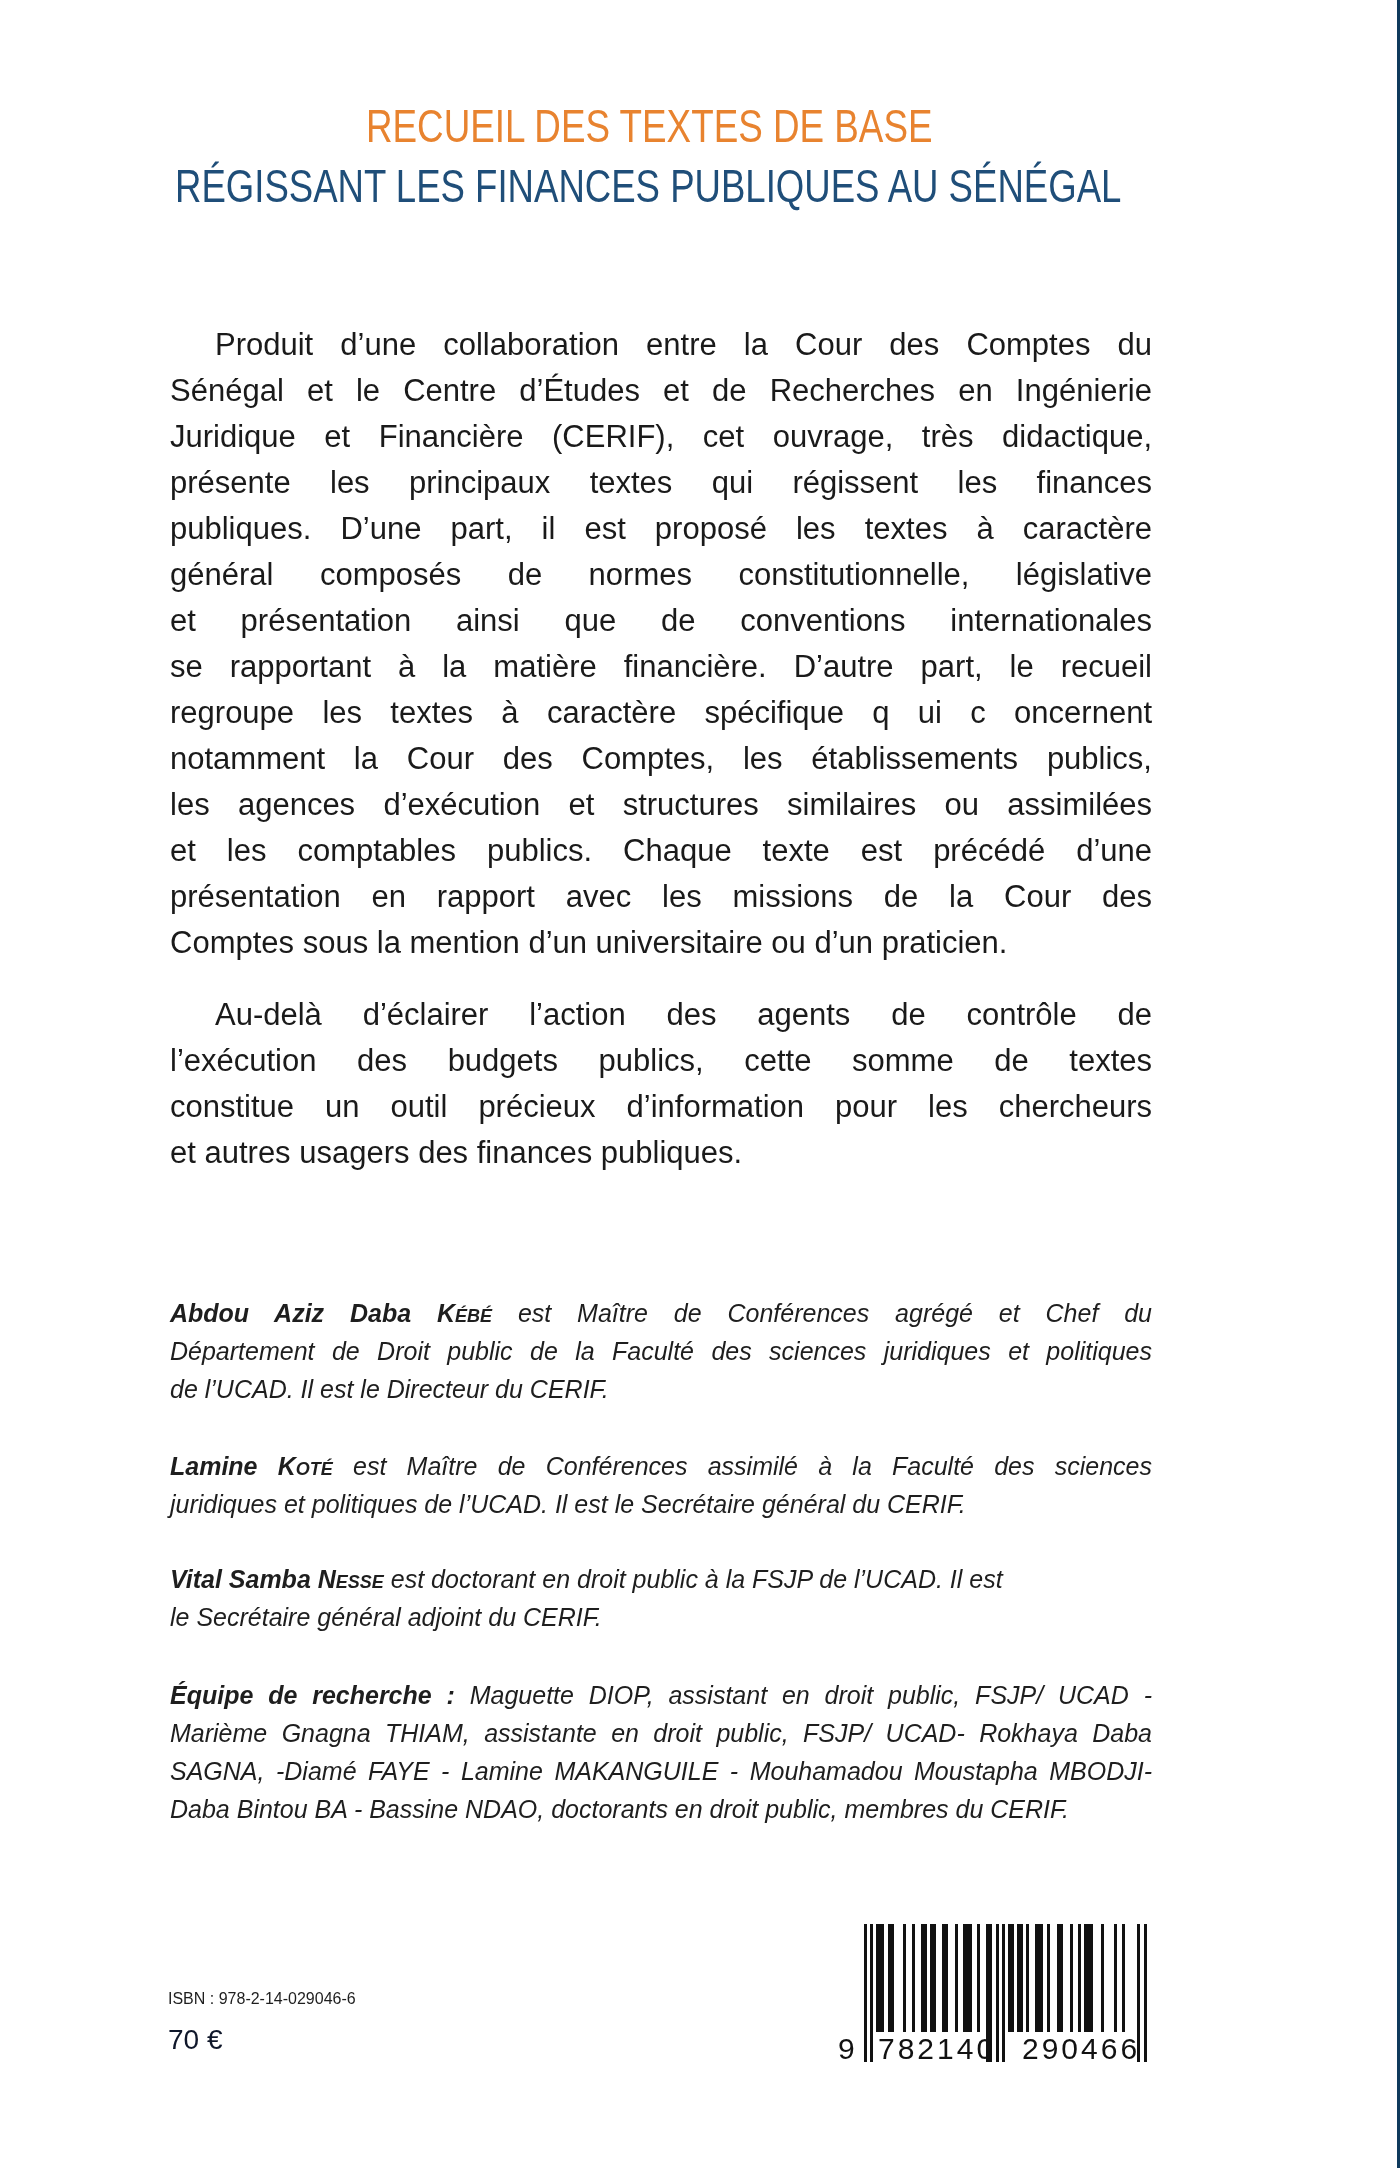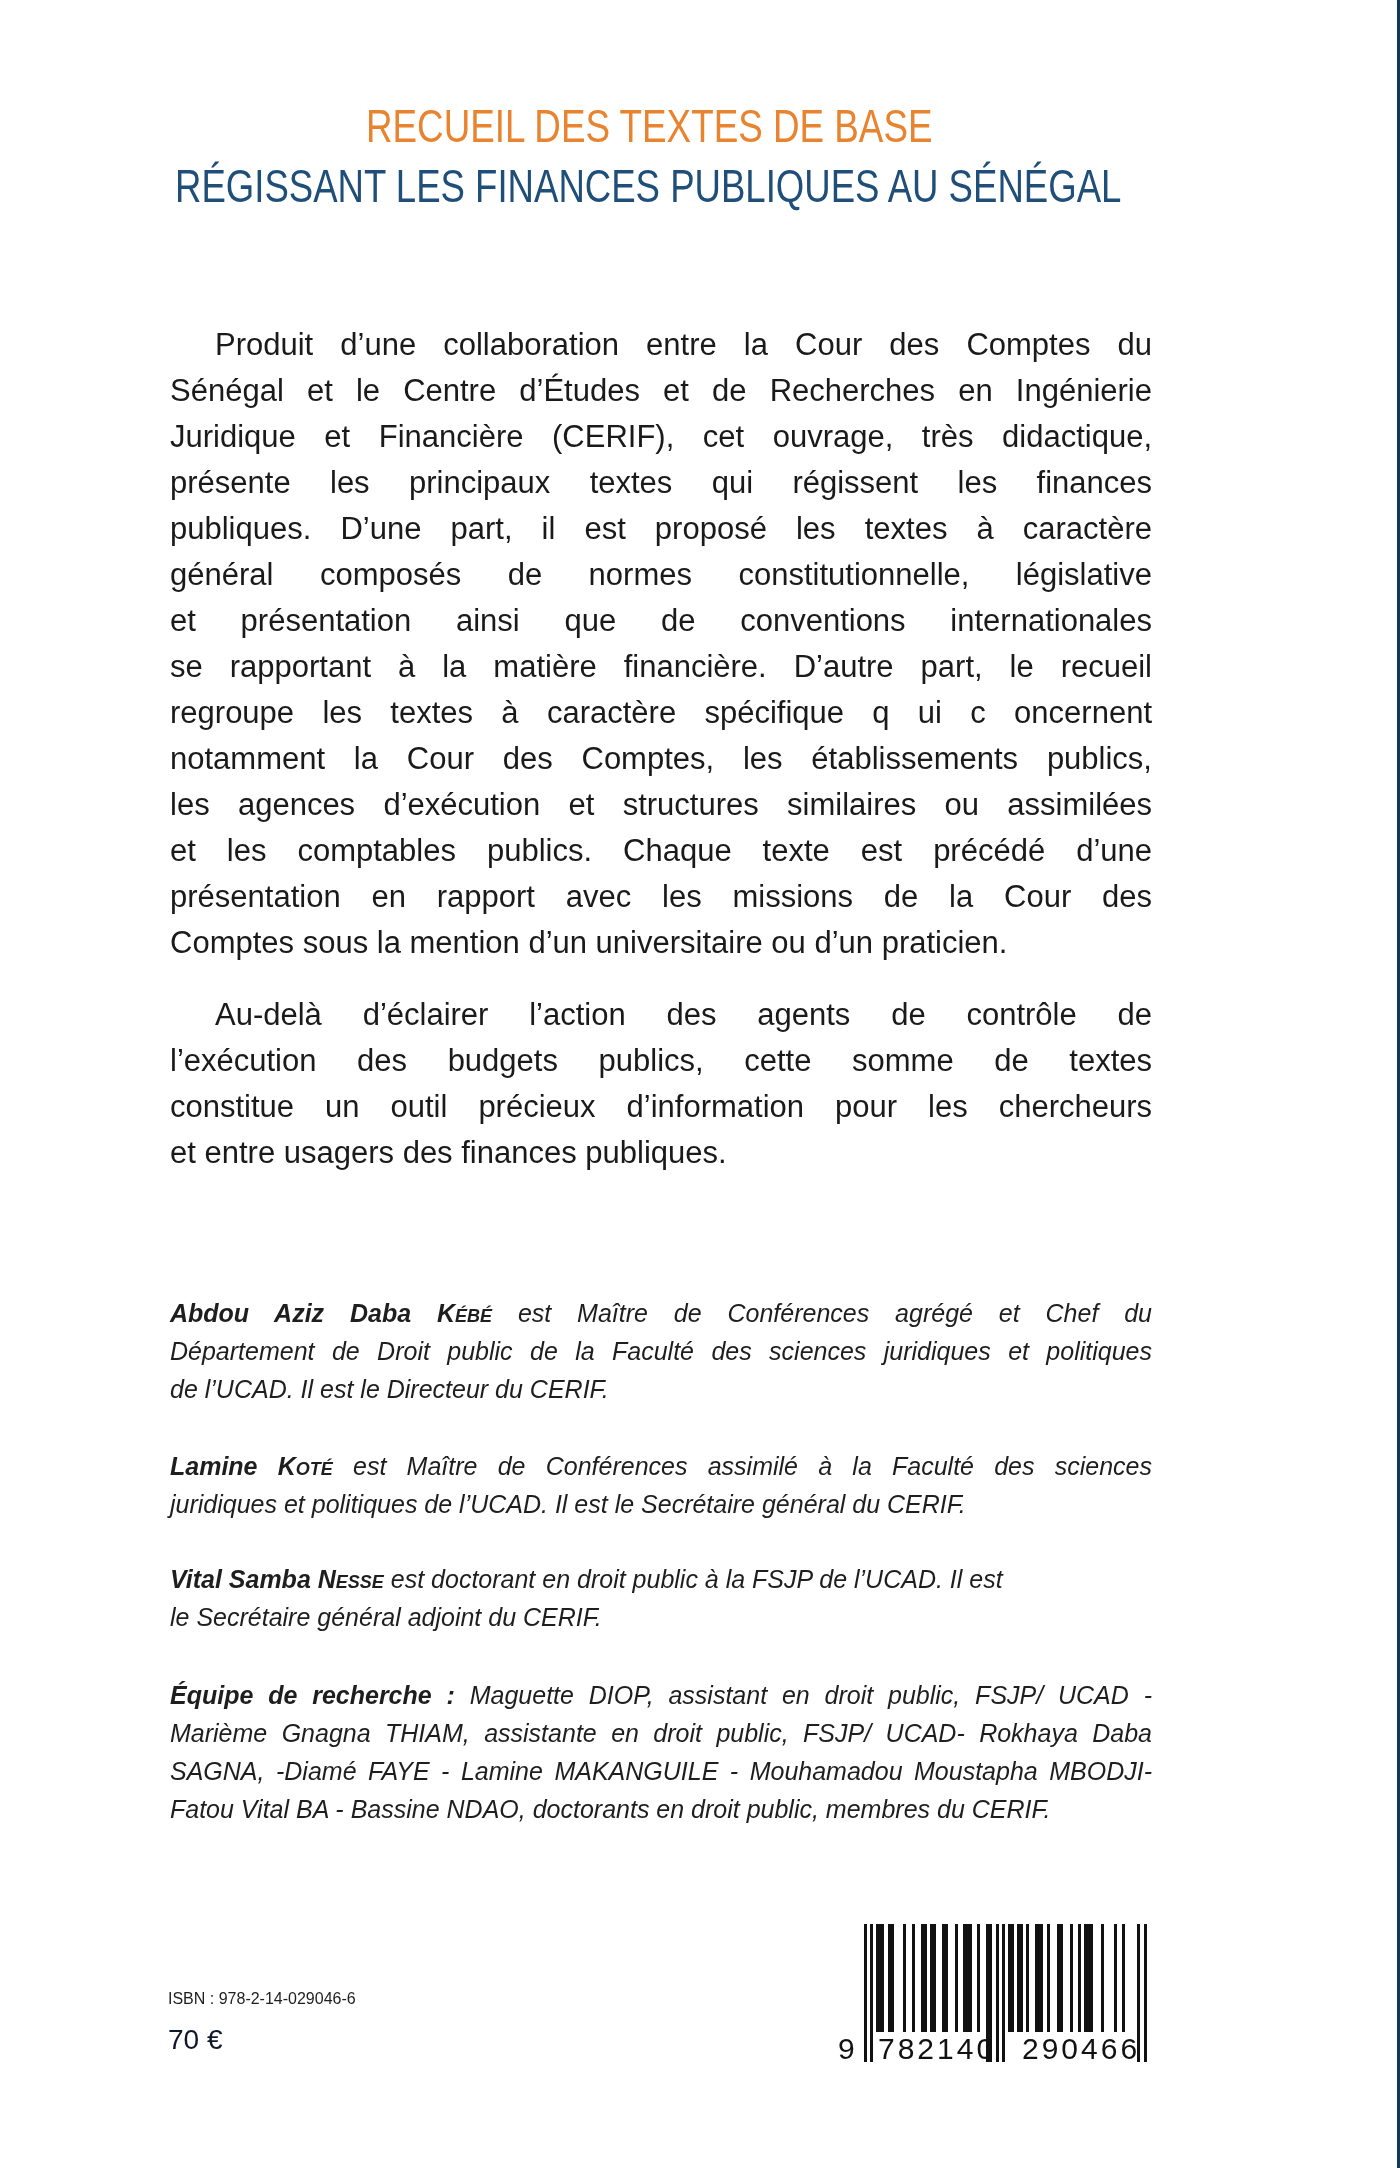--- a/index.html
+++ b/index.html
@@ -90,21 +90,21 @@
   <div class="line" style="top:460px;">les agences d’exécution et structures similaires ou assimilées</div>
   <div class="line" style="top:506px;">et les comptables publics. Chaque texte est précédé d’une</div>
   <div class="line" style="top:552px;">présentation en rapport avec les missions de la Cour des</div>
   <div class="line last" style="top:598px;">Comptes sous la mention d’un universitaire ou d’un praticien.</div>
 </div>
 
 <div class="body-text" style="top:992px;">
   <div class="line indent" style="top:0px;">Au-delà d’éclairer l’action des agents de contrôle de</div>
   <div class="line" style="top:46px;">l’exécution des budgets publics, cette somme de textes</div>
   <div class="line" style="top:92px;">constitue un outil précieux d’information pour les chercheurs</div>
-  <div class="line last" style="top:138px;">et entre usagers des finances publiques.</div>
+  <div class="line last" style="top:138px;">et autres usagers des finances publiques.</div>
 </div>
 
 <div class="authors" style="top:1294px;">
   <div class="aline" style="top:0px;"><span class="aname">Abdou Aziz Daba</span>&nbsp;<span class="smallcaps">Kébé</span><span> est Maître de Conférences agrégé et Chef du</span></div>
   <div class="aline" style="top:38px;">Département de Droit public de la Faculté des sciences juridiques et politiques</div>
   <div class="aline last" style="top:76px;">de l’UCAD. Il est le Directeur du CERIF.</div>
 </div>
 
 <div class="authors" style="top:1447px;">
   <div class="aline" style="top:0px;"><span class="aname">Lamine</span>&nbsp;<span class="smallcaps">Koté</span><span> est Maître de Conférences assimilé à la Faculté des sciences</span></div>
@@ -113,21 +113,21 @@
 
 <div class="authors" style="top:1560px;">
   <div class="aline last" style="top:0px;"><span class="aname">Vital Samba</span>&nbsp;<span class="smallcaps">Nesse</span><span> est doctorant en droit public à la FSJP de l’UCAD. Il est</span></div>
   <div class="aline last" style="top:38px;">le Secrétaire général adjoint du CERIF.</div>
 </div>
 
 <div class="authors" style="top:1676px;">
   <div class="aline" style="top:0px;"><span class="aname">Équipe de recherche :</span><span> Maguette DIOP, assistant en droit public, FSJP/ UCAD -</span></div>
   <div class="aline" style="top:38px;">Marième Gnagna THIAM, assistante en droit public, FSJP/ UCAD- Rokhaya Daba</div>
   <div class="aline" style="top:76px;">SAGNA, -Diamé FAYE - Lamine MAKANGUILE - Mouhamadou Moustapha MBODJI-</div>
-  <div class="aline last" style="top:114px;">Fatou Vital BA - Bassine NDAO, doctorants en droit public, membres du CERIF.</div>
+  <div class="aline last" style="top:114px;">Daba Bintou BA - Bassine NDAO, doctorants en droit public, membres du CERIF.</div>
 </div>
 
 <div class="isbn">ISBN : 978-2-14-029046-6</div>
 <div class="price">70 €</div>
 
 <div class="barcode">
   <svg width="320" height="150" viewBox="0 0 320 150" xmlns="http://www.w3.org/2000/svg">
     <g fill="#111">
 
       <rect x="26" y="2" width="3" height="138"></rect>

